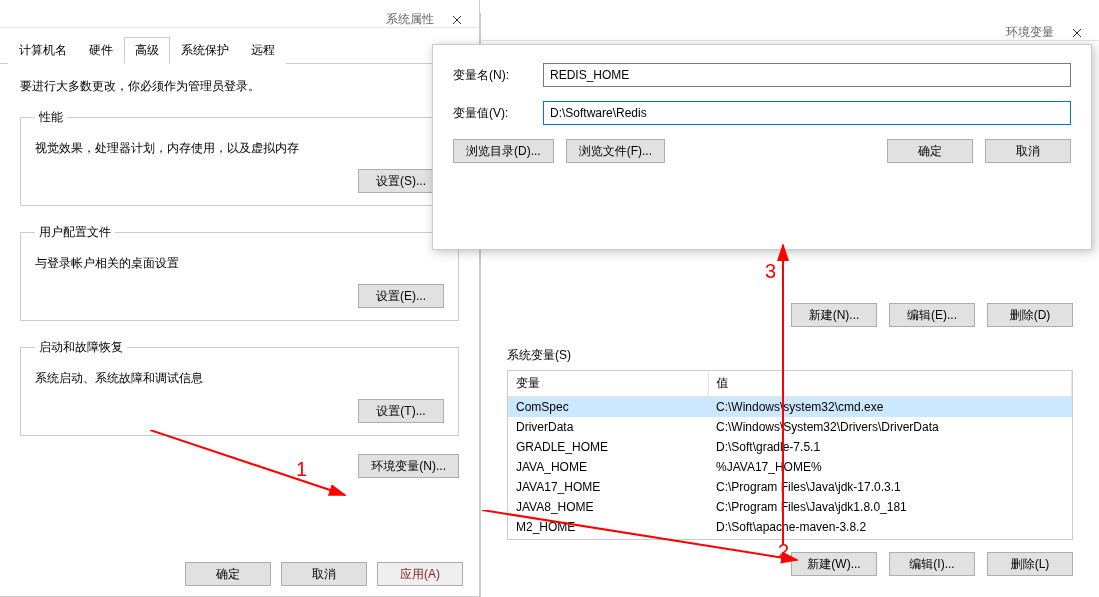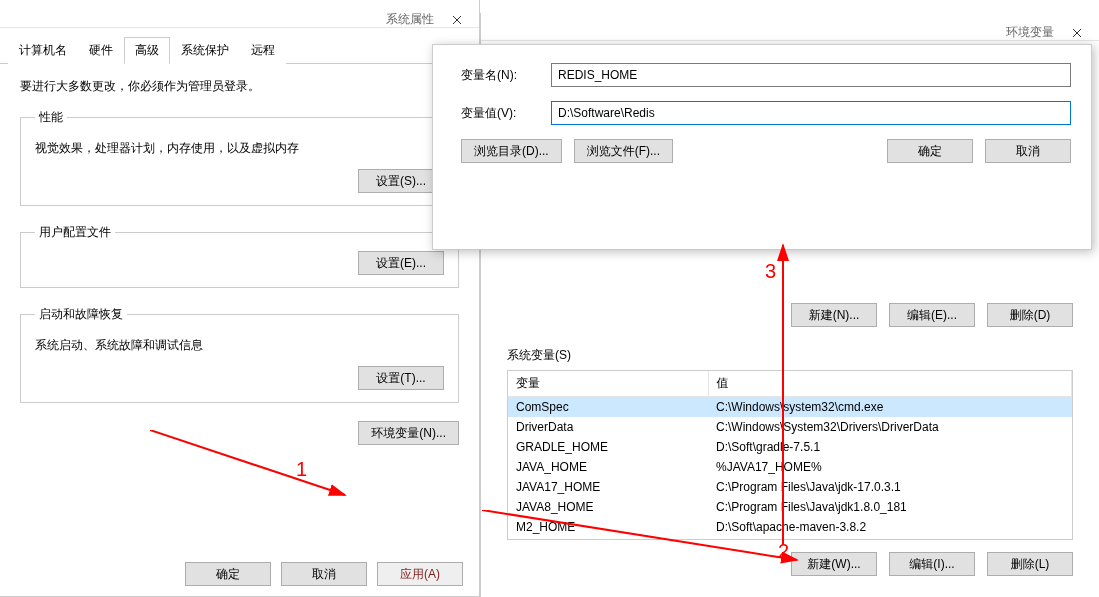--- a/index.html
+++ b/index.html
@@ -32,21 +32,21 @@
 .section-label { margin-bottom: 6px; }
 .table-box { border: 1px solid #ccc; height: 170px; overflow-y: auto; background: #fff; }
 .tbl { width: 100%; border-collapse: collapse; table-layout: fixed; }
 .tbl th { text-align: left; font-weight: normal; padding: 4px 8px; border-right: 1px solid #e5e5e5; border-bottom: 1px solid #e5e5e5; background: #fff; }
 .tbl td { padding: 3px 8px; white-space: nowrap; overflow: hidden; text-overflow: ellipsis; }
 .tbl tr.selected td { background: #cce8ff; }
 .btnrow { display: flex; justify-content: flex-end; gap: 12px; margin-top: 12px; }
 
 
 #newvar { left: 432px; top: 44px; width: 660px; height: 206px; z-index: 10; background: #fff; box-shadow: 2px 2px 10px rgba(0,0,0,.25); }
-.nv-body { padding: 18px 20px 14px 28px; }
+.nv-body { padding: 18px 20px 14px 20px; }
 .nv-row { display: flex; align-items: center; margin-bottom: 14px; }
 .nv-label { width: 90px; }
 .nv-input { flex: 1; height: 24px; border: 1px solid #7a7a7a; padding: 0 6px; outline: none; }
 .nv-input.focus { border-color: #0078d7; }
 .nv-btnrow { display: flex; gap: 12px; margin-top: 8px; }
 
 
 .anno-num { position: absolute; color: #ff0000; font-size: 20px; font-weight: normal; z-index: 20; }
 svg.arrow { position: absolute; z-index: 15; pointer-events: none; }
 </style>
@@ -75,20 +75,21 @@
     <fieldset class="groupbox">
       <legend>性能</legend>
       <div class="group-desc">视觉效果，处理器计划，内存使用，以及虚拟内存</div>
       <div class="right-btn-row">
           <button class="btn">设置(S)...</button>
         </div>
     </fieldset>
 
     <fieldset class="groupbox">
       <legend>用户配置文件</legend>
+      <div class="group-desc">与登录帐户相关的桌面设置</div>
       <div class="right-btn-row">
           <button class="btn">设置(E)...</button>
         </div>
     </fieldset>
 
     <fieldset class="groupbox">
       <legend>启动和故障恢复</legend>
       <div class="group-desc">系统启动、系统故障和调试信息</div>
       <div class="right-btn-row">
           <button class="btn">设置(T)...</button>

